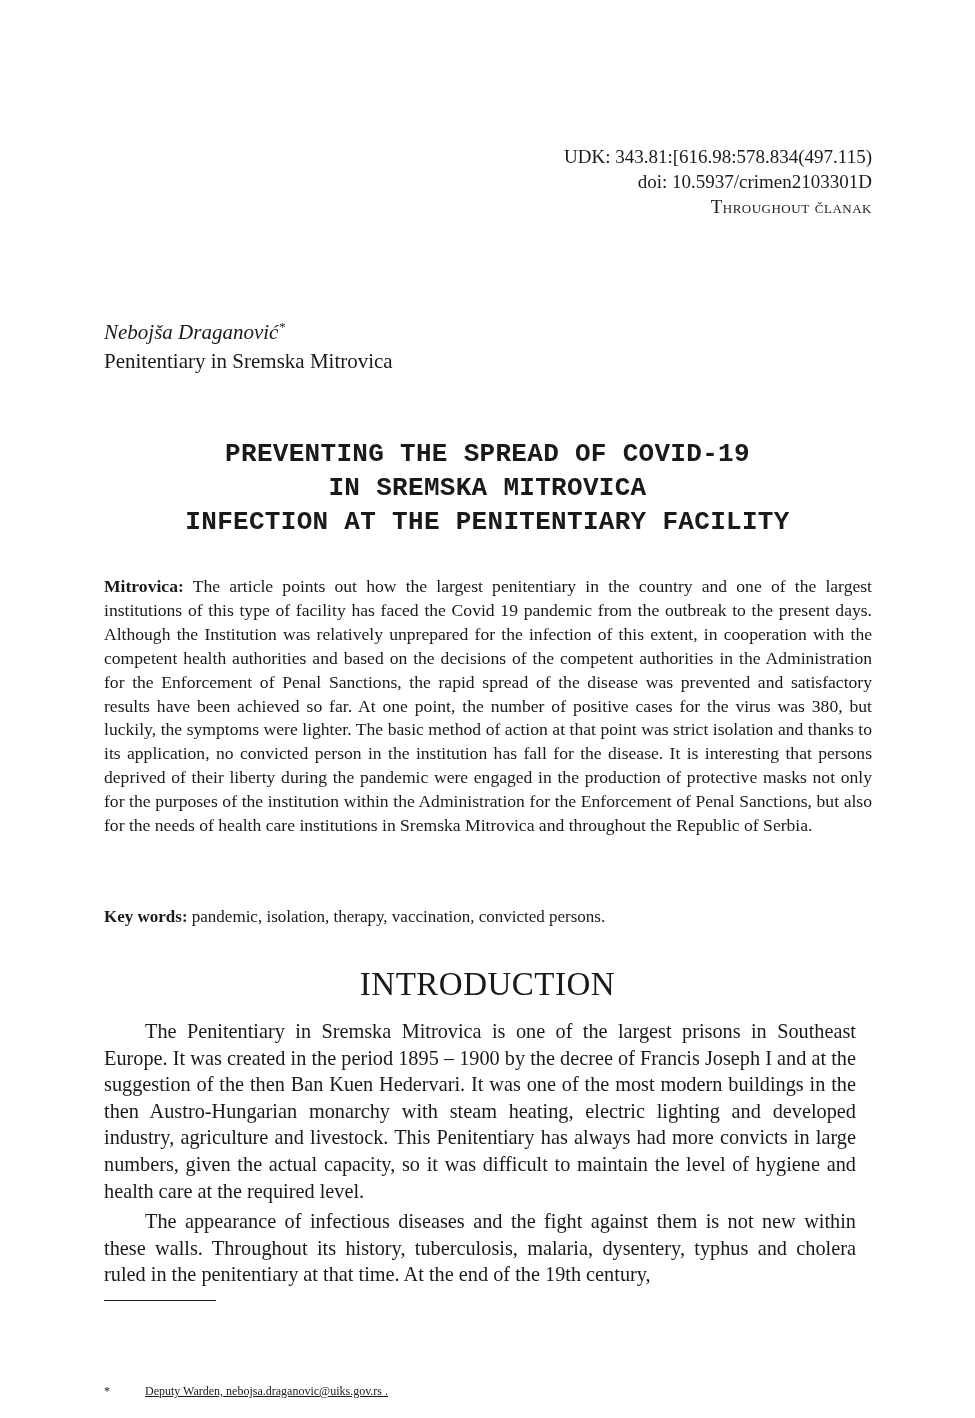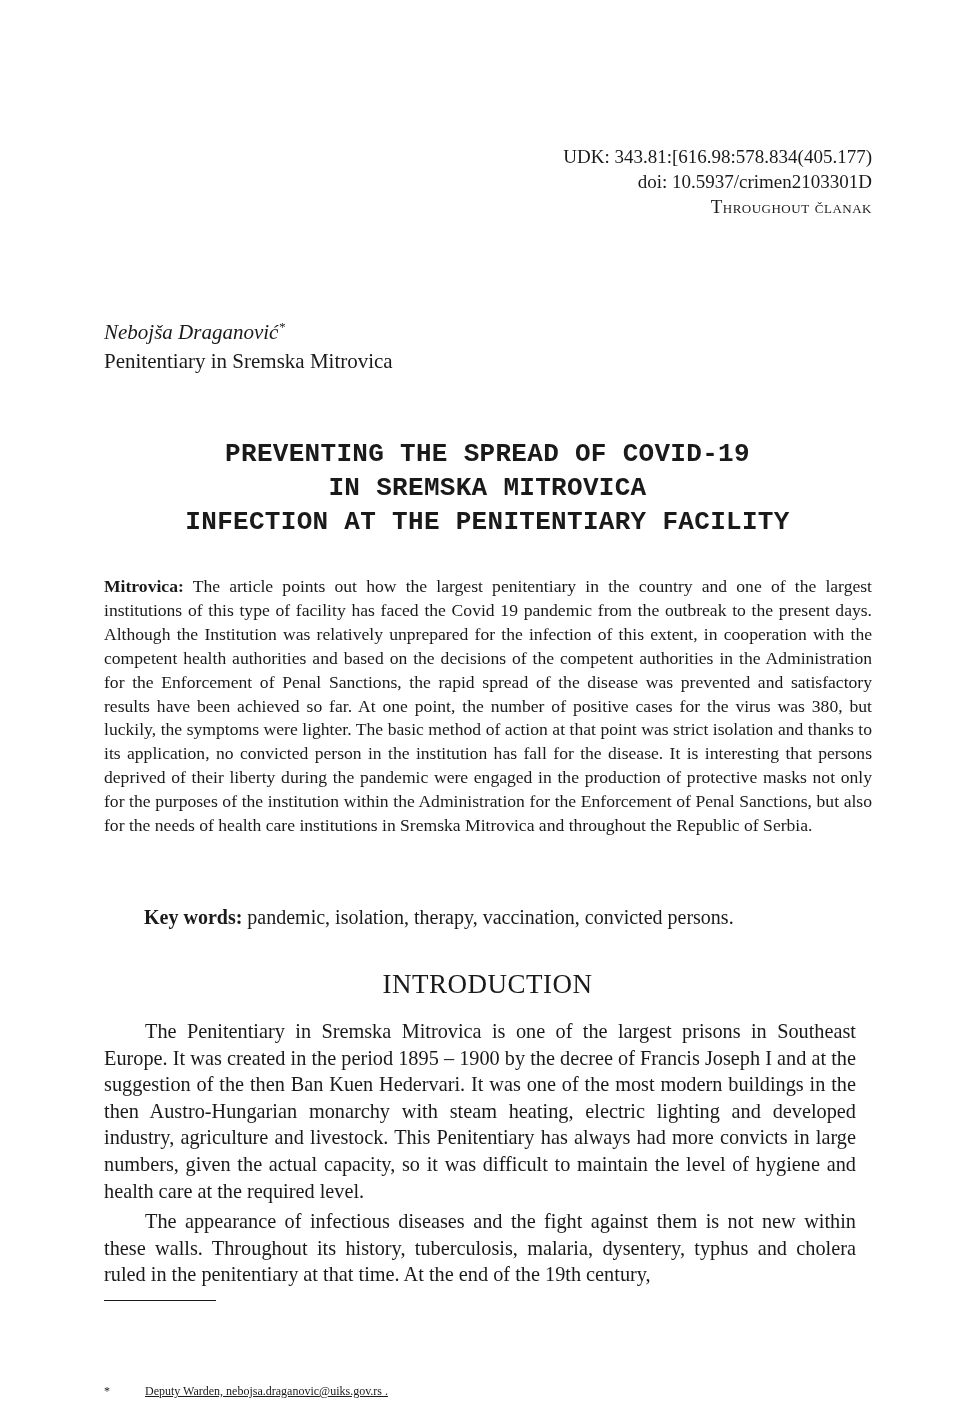--- a/index.html
+++ b/index.html
@@ -7,33 +7,33 @@
     width: 975px; height: 1418px; position: relative; overflow: hidden;
     font-family: "Liberation Serif", "DejaVu Serif", serif; color: #1a1a1a;
   }
   .meta { position: absolute; right: 103px; top: 144px; text-align: right; font-size: 19px; line-height: 25px; }
   .meta .sc { font-variant: small-caps; letter-spacing: 0.5px; }
   .author { position: absolute; left: 104px; top: 312px; font-size: 21px; line-height: 29px; }
   .author .name { font-style: italic; }
   .title { position: absolute; left: 100px; width: 775px; top: 437px; text-align: center; font-weight: bold; font-size: 26px; line-height: 34px; letter-spacing: 0.3px; font-family: Liberation Mono, monospace; }
   .abstract { position: absolute; left: 104px; width: 768px; top: 575px; font-size: 17.6px; line-height: 23.9px; text-align: justify; }
   .abstract .label, .keywords .label { font-weight: bold; }
-  .keywords { position: absolute; left: 104px; width: 768px; top: 905px; font-size: 20px; line-height: 24px; margin-left: 40px; }
-  .section-heading { position: absolute; left: 100px; width: 775px; top: 968px; text-align: center; font-size: 27px; line-height: 32px; letter-spacing: 0.5px; }
+  .keywords { position: absolute; left: 104px; width: 768px; top: 905px; font-size: 17px; line-height: 24px; }
+  .section-heading { position: absolute; left: 100px; width: 775px; top: 968px; text-align: center; font-size: 33px; line-height: 32px; letter-spacing: 0.5px; }
   .body { position: absolute; left: 104px; width: 768px; top: 1018px; font-size: 20.3px; line-height: 26.6px; text-align: justify; }
   .body p { margin: 0 16px 4px 0; text-indent: 41px; }
   .fn-rule { position: absolute; left: 104px; top: 1300px; width: 112px; height: 0; border-top: 1.5px solid #1a1a1a; }
   .footnote { position: absolute; left: 104px; top: 1380px; font-size: 12px; line-height: 22px; text-decoration: underline; }
   .footnote .mark { display: inline-block; width: 41px; }
 </style>
 </head>
 <body>
 
 <div class="meta">
-  <div>UDK: 343.81:[616.98:578.834(405.177)</div>
+  <div>UDK: 343.81:[616.98:578.834(497.115)</div>
   <div>doi: 10.5937/crimen2103301D</div>
   <div class="sc">Throughout članak</div>
 </div>
 
 <div class="author">
   <div><span class="name">Nebojša Draganović</span><sup style="font-style:italic;font-size:13px">*</sup></div>
   <div>Penitentiary in Sremska Mitrovica</div>
 </div>
 
 <div class="title">

